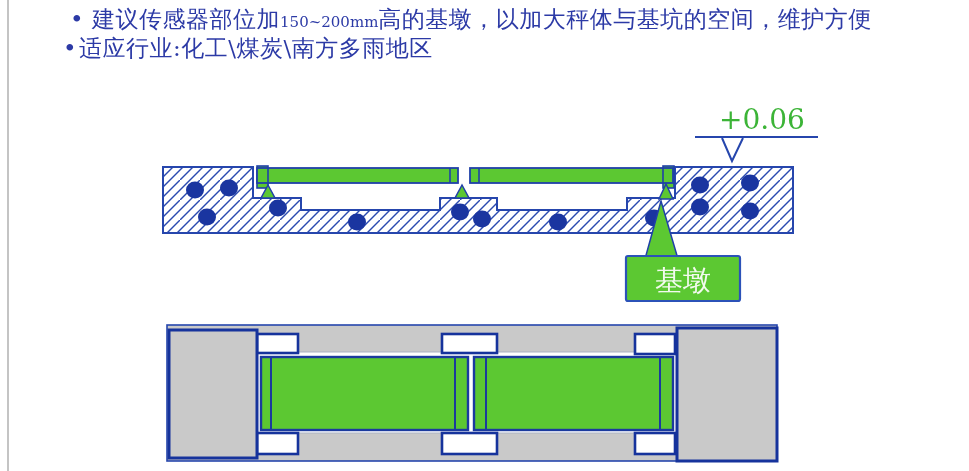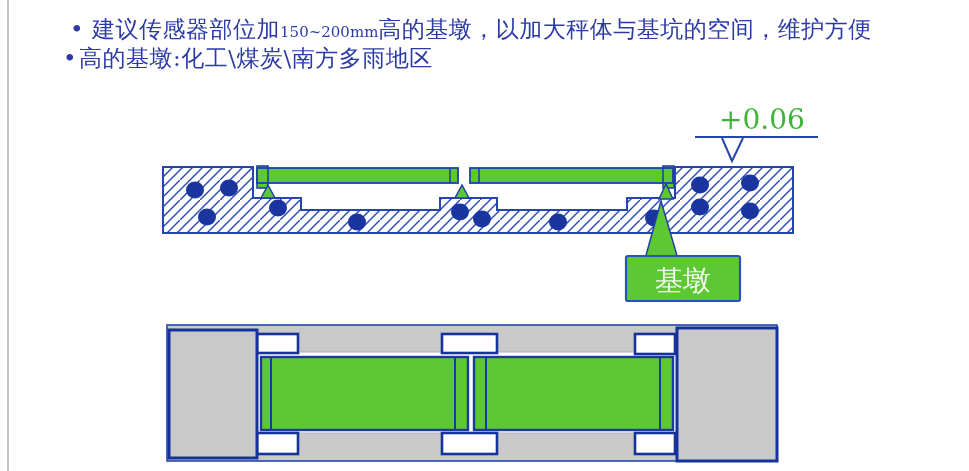--- a/index.html
+++ b/index.html
@@ -4,41 +4,41 @@
 <style>
   html,body { margin:0; padding:0; background:#ffffff; }
   .stage {
     position:relative; width:969px; height:471px; background:#ffffff;
     overflow:hidden; font-family:"DejaVu Serif","Liberation Serif",serif;
   }
   .slide-edge {
     position:absolute; left:7px; top:0; width:2px; height:471px;
     background:#c4c4c4;
   }
-  .bullet-line { position:absolute; color:#2c3aa6; white-space:nowrap;margin-top:10px; }
+  .bullet-line { position:absolute; color:#2c3aa6; white-space:nowrap; }
   .bullet-line-1 { left:70px; top:4px; font-size:23px; letter-spacing:0.5px; }
   .bullet-line-2 { left:63px; top:33px; font-size:23px; letter-spacing:0.5px; }
   .bullet-glyph { margin-right:8px; }
   .bullet-line-2 .bullet-glyph { margin-right:2px; }
   .dim-small { font-size:15px; letter-spacing:0; }
   svg.diagram { position:absolute; left:0; top:0; }
   svg text { font-family:"DejaVu Serif","Liberation Serif",serif; }
 </style>
 </head>
 <body>
 
 <div class="stage">
 
   <div class="slide-edge"></div>
 
   <div class="bullet-line bullet-line-1">
     <span class="bullet-glyph">•</span><span>建议传感器部位加</span><span class="dim-small">150~200mm</span><span>高的基墩，以加大秤体与基坑的空间，维护方便</span>
   </div>
   <div class="bullet-line bullet-line-2">
-    <span class="bullet-glyph">•</span><span>高的基墩:化工\煤炭\南方多雨地区</span>
+    <span class="bullet-glyph">•</span><span>适应行业:化工\煤炭\南方多雨地区</span>
   </div>
 
   <svg class="diagram" width="969" height="471" viewBox="0 0 969 471">
     <defs>
       <pattern id="hatch" patternUnits="userSpaceOnUse" width="20" height="20">
         <path d="M0,20 L20,0" stroke="#2a4ab0" stroke-width="1.4" fill="none"></path>
         <path d="M-5,15 L15,-5" stroke="#2a4ab0" stroke-width="1.4" fill="none"></path>
         <path d="M5,25 L25,5" stroke="#2a4ab0" stroke-width="1.4" fill="none"></path>
       </pattern>
     </defs>

